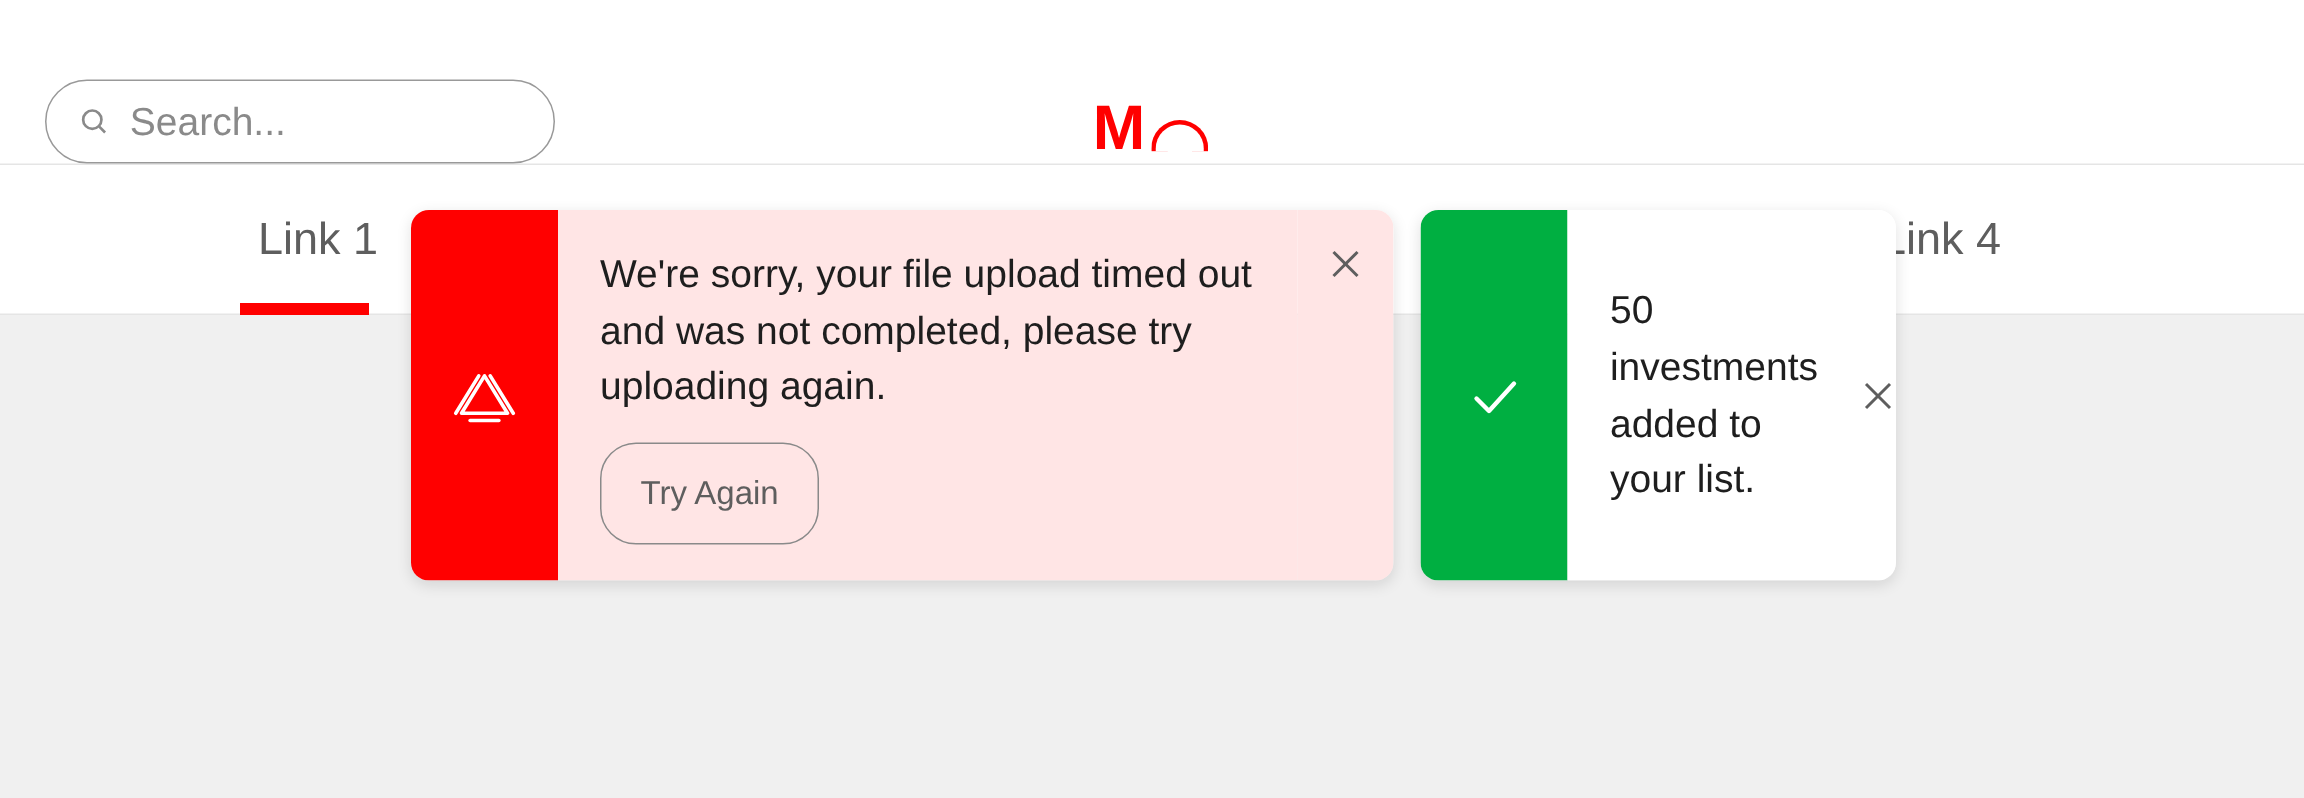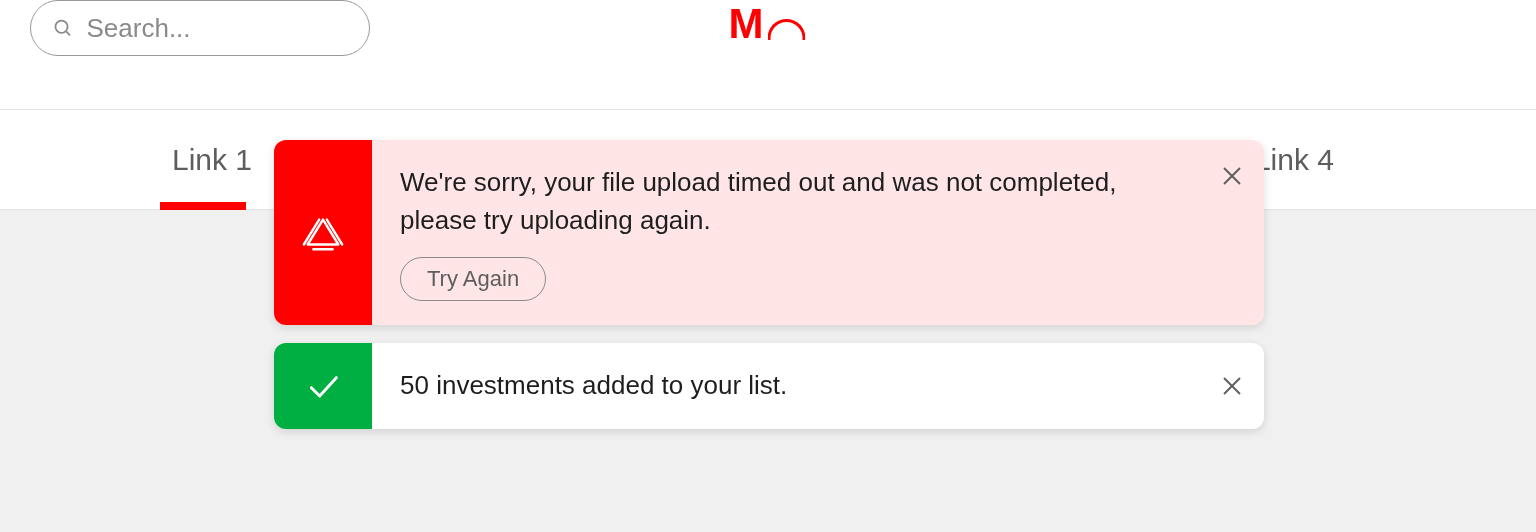--- a/index.html
+++ b/index.html
@@ -9,21 +9,21 @@
     }
     body {
       font-family: -apple-system, BlinkMacSystemFont, "Segoe UI", Helvetica, Arial, sans-serif;
       background: #fff;
       width: 1536px;
       height: 532px;
       overflow: hidden;
     }
     .header {
       display: flex;
-      align-items: flex-start;
+      align-items: flex-end;
       height: 110px;
       padding: 0 30px;
       border-bottom: 1px solid #e5e5e5;
       position: relative;
     }
     .search-wrap {
       display: flex;
       align-items: center;
       border: 1.5px solid #999;
       border-radius: 28px;
@@ -113,21 +113,20 @@
       background: #f0f0f0;
       height: 322px;
       position: relative;
     }
     .notif-stack {
       position: absolute;
       top: -70px;
       left: 274px;
       width: 990px;
       display: flex;
-      flex-direction: column;
       gap: 18px;
     }
     .notif {
       display: flex;
       border-radius: 12px;
       overflow: hidden;
       box-shadow: 0 3px 10px rgba(0,0,0,0.12);
     }
     .notif-strip {
       width: 98px;
@@ -153,21 +152,21 @@
     .notif-msg {
       line-height: 1.45;
     }
     .notif-action {
       margin-top: 18px;
     }
     .btn-outline {
       border: 1.5px solid #8a8a8a;
       background: transparent;
       border-radius: 24px;
-      padding: 8px 26px;
+      padding: 20px 26px;
       font-size: 22px;
       color: #5e5e5e;
       cursor: pointer;
       font-weight: 300;
     }
     .notif-close {
       width: 64px;
       display: flex;
       align-items: flex-start;
       justify-content: center;

